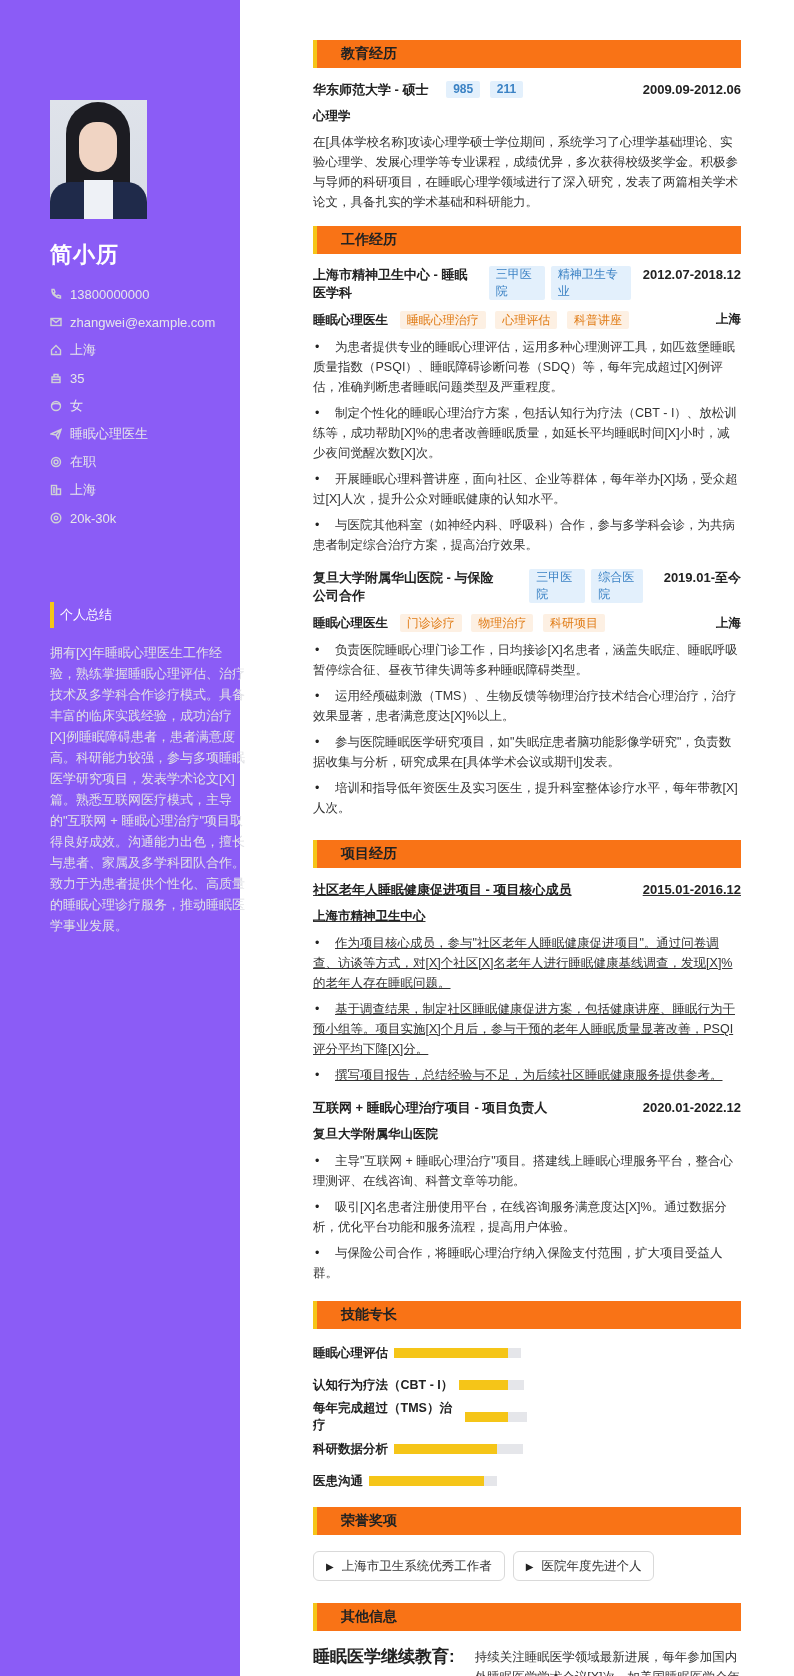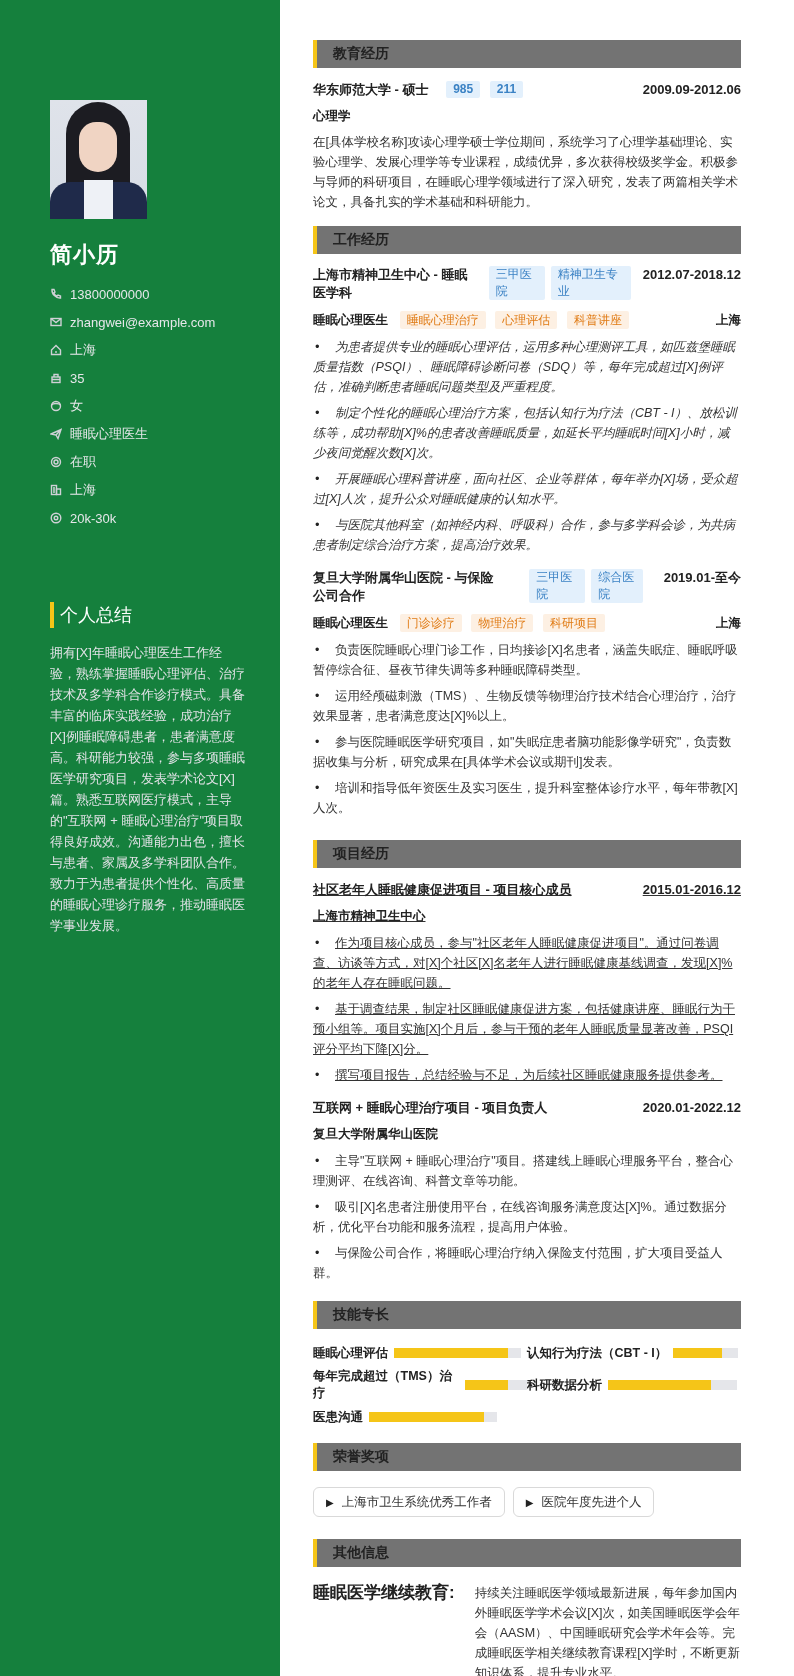--- a/index.html
+++ b/index.html
@@ -1,34 +1,34 @@
 <!DOCTYPE html>
 <html><head>
 <meta charset="utf-8">
 <style>
   * { box-sizing: border-box; margin: 0; padding: 0; }
   html, body { width: 794px; height: 1676px; background: #ffffff; }
   body { font-family: "Liberation Sans", "DejaVu Sans", sans-serif; color: #333; font-size: 13px; position: relative; overflow: hidden; }
-  .sidebar { position: absolute; left: 0; top: 0; width: 280px; height: 1676px; background: #15803d; color: #e6e7ea; }
+  .sidebar { position: absolute; left: 0; top: 0; width: 240px; height: 1676px; background: #8b5cf6; color: #e6e7ea; }
   .photo { position: absolute; left: 50px; top: 100px; width: 97px; height: 119px; background: linear-gradient(180deg,#dfe3ea 0%,#d8dde6 100%); overflow: hidden; }
   .photo .hair { position: absolute; left: 16px; top: 2px; width: 64px; height: 100px; background: #1c1c22; border-radius: 32px 32px 10px 10px; }
   .photo .face { position: absolute; left: 29px; top: 22px; width: 38px; height: 50px; background: #f0d4c3; border-radius: 18px 18px 20px 20px; }
   .photo .body { position: absolute; left: 0; top: 82px; width: 97px; height: 40px; background: #1f2a4a; border-radius: 20px 20px 0 0; }
   .photo .collar { position: absolute; left: 34px; top: 80px; width: 29px; height: 40px; background: #eef1f6; }
   .name { position: absolute; left: 50px; top: 240px; font-size: 22px; color: #ffffff; font-weight: bold; letter-spacing: 1px; }
   .contacts { position: absolute; left: 50px; top: 280px; list-style: none; }
   .contacts li { display: flex; align-items: center; height: 28px; font-size: 13px; color: #e6e7ea; }
   .contacts .ic { width: 12px; height: 12px; margin-right: 8px; display: inline-flex; align-items: center; justify-content: center; }
   .contacts svg { width: 12px; height: 12px; stroke: #cfd1d6; fill: none; stroke-width: 1.4; }
-  .summary-title { position: absolute; left: 50px; top: 602px; display: flex; align-items: center; font-size: 18px; color: #fff; justify-content: flex-end; }
+  .summary-title { position: absolute; left: 50px; top: 602px; display: flex; align-items: center; font-size: 13px; color: #fff; justify-content: flex-end; }
   .summary-title .bar { width: 4px; height: 26px; background: #f5c518; margin-right: 6px; }
   .summary-text { position: absolute; left: 50px; top: 642px; width: 196px; font-size: 13px; line-height: 21px; color: #e1e2e6; }
 
   .main { position: absolute; left: 313px; top: 40px; width: 428px; }
-  .sec-head { height: 28px; background: #737373; border-left: 4px solid #f5c518; display: flex; align-items: center; padding-left: 16px; font-size: 14px; font-weight: bold; color: #222; }
+  .sec-head { height: 28px; background: #f97316; border-left: 4px solid #f5c518; display: flex; align-items: center; padding-left: 24px; font-size: 14px; font-weight: bold; color: #222; }
   .row { display: flex; justify-content: space-between; align-items: flex-start; }
   .ent-title { font-weight: bold; font-size: 13px; color: #222; line-height: 18px; }
   .date { font-weight: bold; font-size: 13px; color: #222; white-space: nowrap; line-height: 18px; }
   .tag-b { display: inline-block; background: #e3f0fc; color: #3b82c4; font-size: 12px; padding: 0 7px; line-height: 17px; margin-left: 6px; border-radius: 2px; vertical-align: top; }
   .tag-o { display: inline-block; background: #fdf0e3; color: #e07b15; font-size: 12px; padding: 0 7px; line-height: 18px; margin-left: 6px; border-radius: 2px; }
   .sub { font-weight: bold; font-size: 12.5px; color: #222; }
   .para { font-size: 12.5px; line-height: 20px; color: #333; }
   .bullets { list-style: none; }
   .bullets li { font-size: 12.5px; line-height: 20px; color: #333; margin-bottom: 6px; text-indent: 0; }
   .bullets li::before { content: "•"; display: inline-block; width: 20px; padding-left: 2px; color: #222; }
@@ -168,30 +168,30 @@
 
     <div style="margin-top:12px;">
       <div class="row">
         <div class="ent-title" style="width:160px;">上海市精神卫生中心 - 睡眠医学科</div>
         <div style="display:flex; margin-left:-2px;">
           <span class="tag-b" style="width:56px; white-space:normal;">三甲医院</span>
           <span class="tag-b" style="width:80px; white-space:normal;">精神卫生专业</span>
         </div>
         <div class="date">2012.07-2018.12</div>
       </div>
-      <div class="row" style="margin-top:9px; align-items:center;">
+      <div class="row" style="margin-top:9px; align-items:flex-start;">
         <div>
           <span class="sub">睡眠心理医生</span>
           <span class="tag-o" style="margin-left:8px;">睡眠心理治疗</span>
           <span class="tag-o">心理评估</span>
           <span class="tag-o">科普讲座</span>
         </div>
         <div class="sub">上海</div>
       </div>
-      <ul class="bullets" style="margin-top:8px;font-style:italic;">
+      <ul class="bullets" style="margin-top:8px;">
         <li>为患者提供专业的睡眠心理评估，运用多种心理测评工具，如匹兹堡睡眠质量指数（PSQI）、睡眠障碍诊断问卷（SDQ）等，每年完成超过[X]例评估，准确判断患者睡眠问题类型及严重程度。</li>
         <li>制定个性化的睡眠心理治疗方案，包括认知行为疗法（CBT - I）、放松训练等，成功帮助[X]%的患者改善睡眠质量，如延长平均睡眠时间[X]小时，减少夜间觉醒次数[X]次。</li>
         <li>开展睡眠心理科普讲座，面向社区、企业等群体，每年举办[X]场，受众超过[X]人次，提升公众对睡眠健康的认知水平。</li>
         <li>与医院其他科室（如神经内科、呼吸科）合作，参与多学科会诊，为共病患者制定综合治疗方案，提高治疗效果。</li>
       </ul>
     </div>
 
     <div style="margin-top:14px;">
       <div class="row">
         <div class="ent-title" style="width:190px;">复旦大学附属华山医院 - 与保险公司合作</div>
@@ -244,21 +244,21 @@
       <ul class="bullets" style="margin-top:8px;">
         <li>主导"互联网 + 睡眠心理治疗"项目。搭建线上睡眠心理服务平台，整合心理测评、在线咨询、科普文章等功能。</li>
         <li>吸引[X]名患者注册使用平台，在线咨询服务满意度达[X]%。通过数据分析，优化平台功能和服务流程，提高用户体验。</li>
         <li>与保险公司合作，将睡眠心理治疗纳入保险支付范围，扩大项目受益人群。</li>
       </ul>
     </div>
   </section>
 
   <section style="margin-top:18px;">
     <div class="sec-head">技能专长</div>
-    <div class="skills" style="margin-top:8px;">
+    <div class="skills" style="margin-top:8px;flex-direction:column;">
       <div class="skill">
         <span>睡眠心理评估</span>
         <span class="track" style="width:127px;">
             <span class="fill" style="width:90%;"></span>
           </span>
       </div>
       <div class="skill">
         <span>认知行为疗法（CBT - I）</span>
         <span class="track" style="width:65px;">
             <span class="fill" style="width:75%;"></span>

